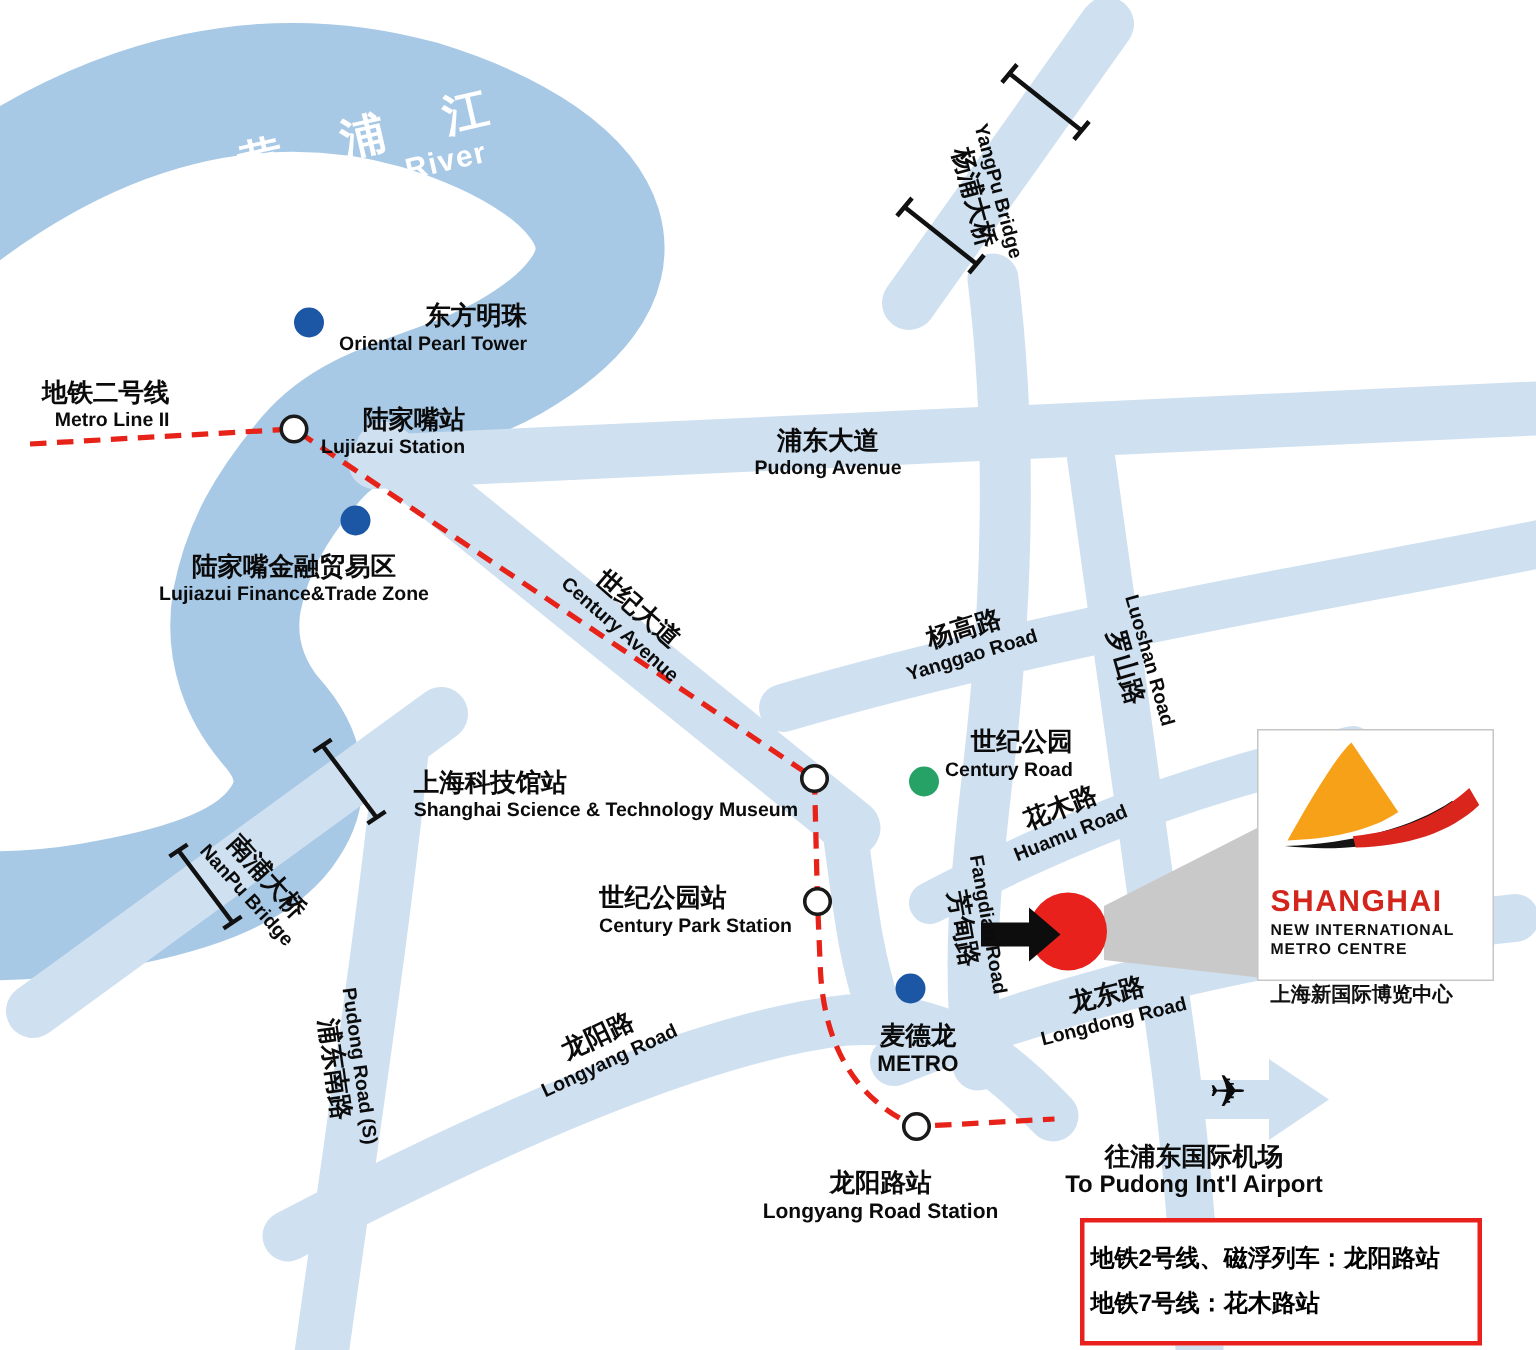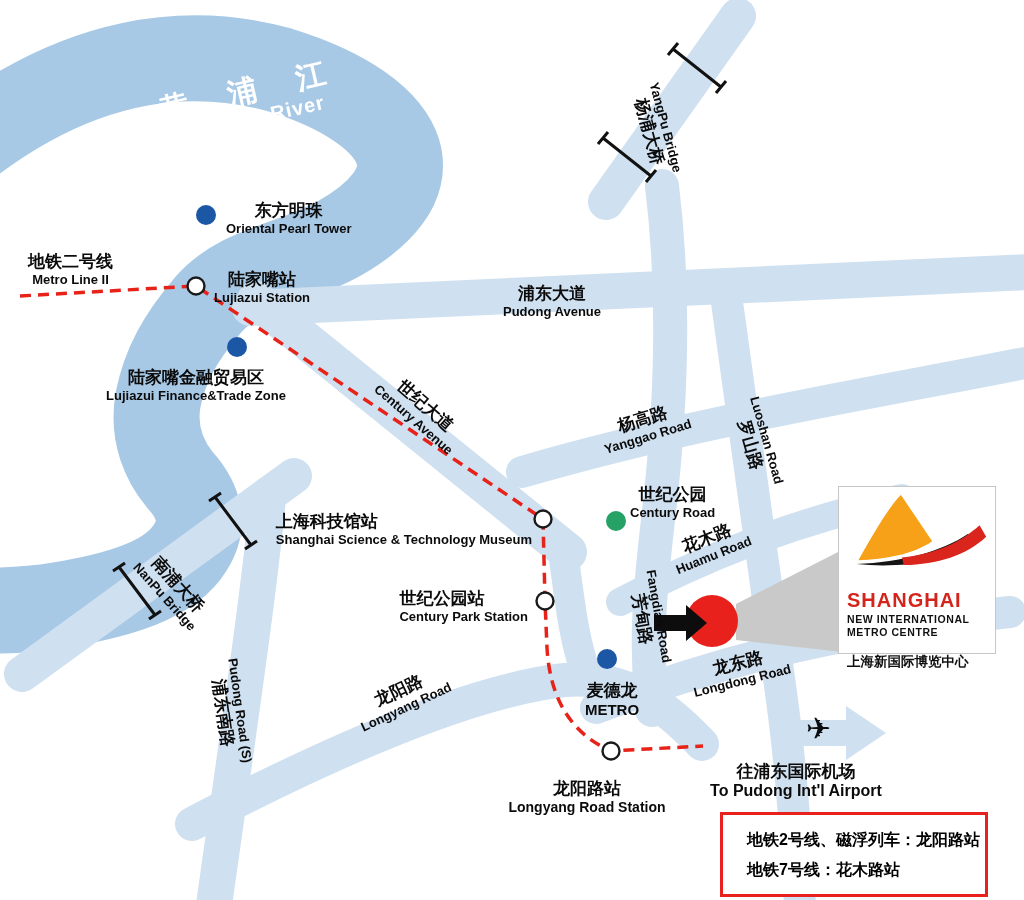--- a/index.html
+++ b/index.html
@@ -5,39 +5,39 @@
   html,body{margin:0;padding:0}
   body{
     width:1024px;height:900px;position:relative;background:#ffffff;
     font-family:"Liberation Sans","DejaVu Sans",sans-serif;overflow:hidden;
   }
   svg.map{position:absolute;left:0;top:0}
   .lbl{
     position:absolute;transform:translate(-50%,-50%) rotate(var(--r,0deg));
     text-align:center;font-weight:bold;color:#0b0b0b;line-height:1.18;white-space:nowrap;
   }
-  .lbl.al{transform:translate(0,-50%) rotate(var(--r,0deg));text-align:center}
+  .lbl.al{transform:translate(0,-50%) rotate(var(--r,0deg));text-align:right}
   .lbl.ar{transform:translate(-100%,-50%) rotate(var(--r,0deg));text-align:left}
   .lbl .zh{font-size:17px}
   .lbl .en{font-size:13px}
   .lbl.river{color:#ffffff}
   .lbl.river .zh{font-size:30px;letter-spacing:40px;margin-right:-40px}
   .lbl.river .en{font-size:20px;letter-spacing:1px}
   .plane{position:absolute;font-size:30px;color:#0b0b0b;line-height:1}
   .logo-box{
     position:absolute;left:838px;top:486px;width:158px;height:168px;
     background:#ffffff;border:1px solid #c6c6c6;box-sizing:border-box;
     padding:4px 8px 0 8px;
   }
   .logo-name{color:#d3251c;font-size:20px;font-weight:bold;letter-spacing:1px;margin-top:16px}
   .logo-sub{font-size:10.5px;font-weight:bold;letter-spacing:.6px;color:#101010;margin-top:1px}
   .logo-zh{font-size:13.5px;font-weight:bold;color:#101010;margin-top:15px}
   .info-box{
     position:absolute;left:720px;top:812px;width:268px;box-sizing:border-box;
-    border:3px solid #e8211c;background:#ffffff;padding:10px 24px;
+    border:3px solid #e8211c;background:#ffffff;padding:10px 4px;
     font-size:16px;font-weight:bold;color:#000;line-height:1.85;white-space:nowrap;
   }
 </style>
 </head>
 <body>
 
 <svg class="map" width="1024" height="900" viewBox="0 0 1024 900">
 
   <path d="M -40,150 C 80,55 190,45 280,70 C 345,90 388,120 398,152
        C 408,185 380,215 340,238 C 290,266 240,268 208,305

